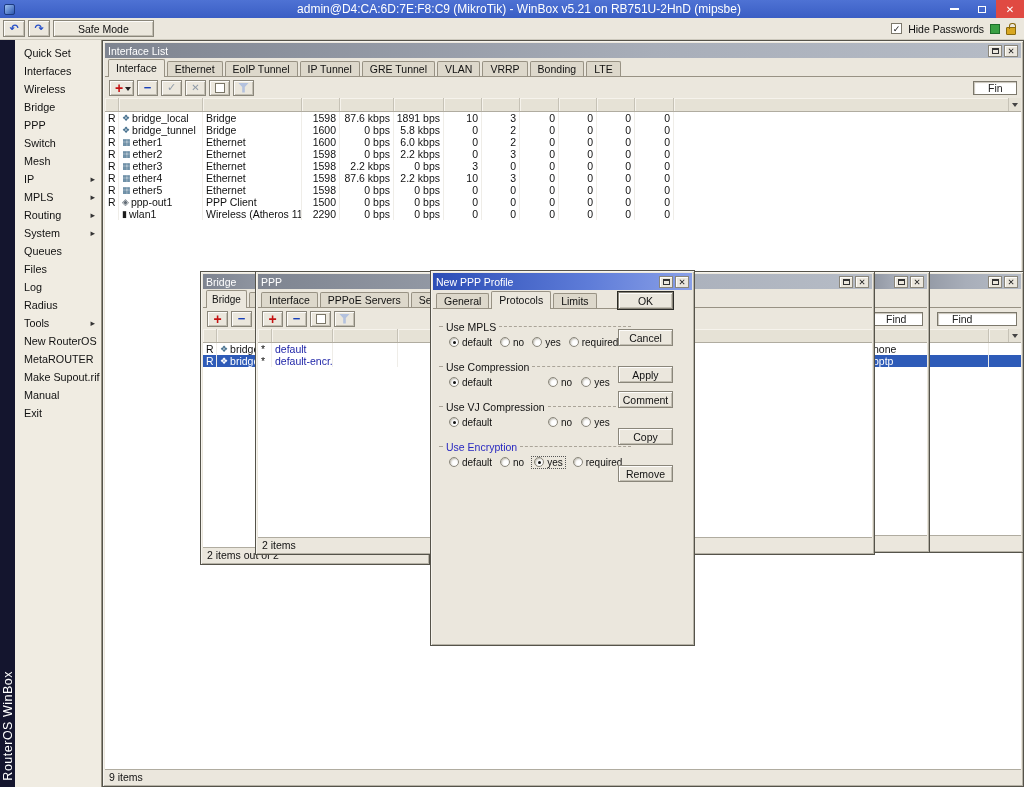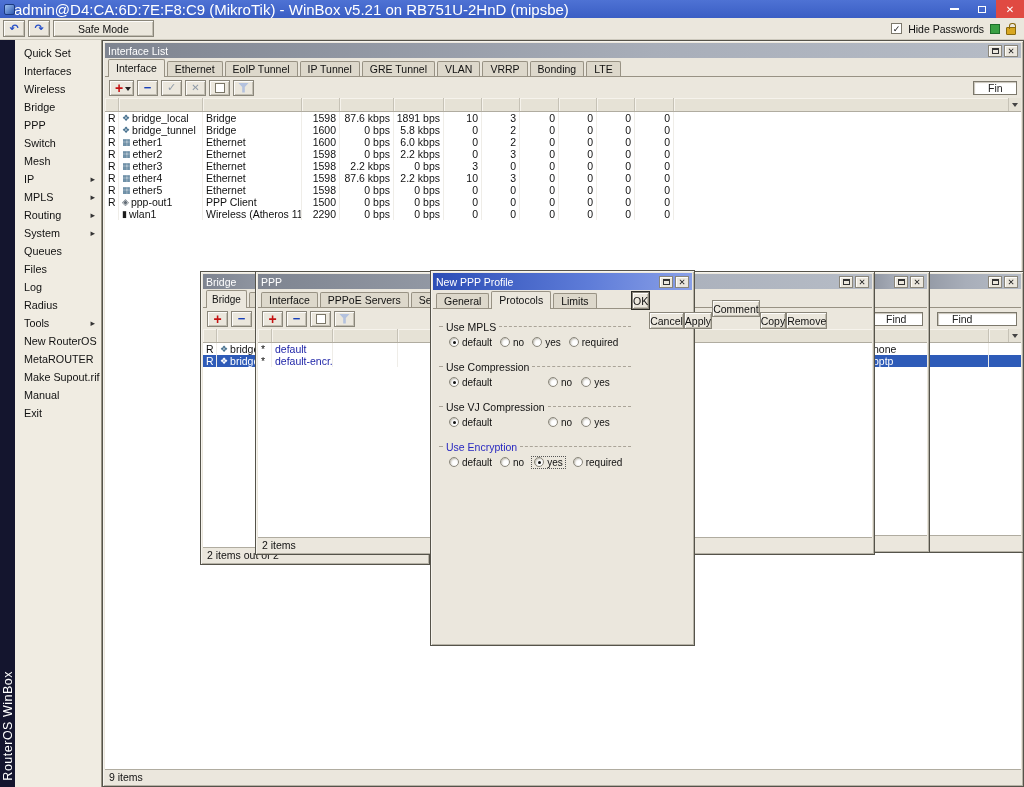--- a/index.html
+++ b/index.html
@@ -2,21 +2,21 @@
 <html><head>
 <meta charset="utf-8">
 <style>
 *{box-sizing:border-box;margin:0;padding:0}
 html,body{width:1024px;height:787px;overflow:hidden}
 body{font-family:"Liberation Sans","DejaVu Sans",sans-serif;font-size:11px;background:#ebe7dd;color:#111}
 .app{width:1024px;height:787px;display:flex;flex-direction:column}
 
 .titlebar{height:18px;background:linear-gradient(180deg,#4e72d4,#3a5ec4);position:relative;display:flex;align-items:center;flex:none}
 .appicon{width:11px;height:11px;margin-left:4px;border-radius:2px;background:linear-gradient(135deg,#9ec2f0,#2c56b0);border:1px solid #1c3a80;z-index:2}
-.apptitle{position:absolute;left:14px;right:0;text-align:left;color:#fff;font-size:15px;white-space:nowrap}
+.apptitle{position:absolute;left:14px;right:0;text-align:center;color:#fff;font-size:12px;white-space:nowrap}
 .winbtns{margin-left:auto;display:flex;height:100%;z-index:2}
 .wb{width:28px;height:100%;display:flex;align-items:center;justify-content:center}
 .wb .bar{width:9px;height:2px;background:#fff}
 .wb .box{width:8px;height:7px;border:1px solid #fff}
 .wb.close{background:#e04a42;color:#fff;font-size:10px}
 
 .topbar{height:22px;background:#ebe7dd;border-bottom:1px solid #cdc9bd;display:flex;align-items:center;gap:3px;padding:0 3px;flex:none}
 .tbbtn{height:17px;border:1px solid #8a867a;background:#ebe7dd;box-shadow:inset 1px 1px 0 #fdfcfa,inset -1px -1px 0 #c2beb2;display:flex;align-items:center;justify-content:center;font-size:11px}
 .ub{width:22px;color:#2a52c8;font-weight:bold}
 .safemode{padding:0 24px;font-size:10.5px}
@@ -130,21 +130,21 @@
 .gline{flex:1;border-top:1px dashed #aaa498;height:0}
 .mod{color:#2828c0}
 .opts{display:flex;align-items:center;margin-top:2px;height:14px;padding-left:10px;font-size:10px}
 .radio{display:flex;align-items:center;gap:3px;white-space:nowrap}
 .rb{width:10px;height:10px;border-radius:50%;background:#fff;border:1px solid #8a867a;box-shadow:inset 1px 1px 2px #bcb8ac;flex:none;position:relative}
 .radio.checked .rb::after{content:"";position:absolute;left:2.5px;top:2.5px;width:3.5px;height:3.5px;background:#111;border-radius:50%}
 .radio.focusbox{outline:1px dotted #555;padding:0 2px}
 .g4 .radio+.radio{margin-left:8px}
 .g3 .radio:nth-child(2){margin-left:56px}
 .g3 .radio:nth-child(3){margin-left:9px}
-.dbtns{position:absolute;right:5px;top:2px;width:55px;display:flex;flex-direction:row}
+.dbtns{position:absolute;right:19px;top:2px;width:55px;display:flex;flex-direction:column}
 .dbtn{height:17px;margin-top:20px;border:1px solid #8a867a;background:#ebe7dd;box-shadow:inset 1px 1px 0 #fdfcfa,inset -1px -1px 0 #c2beb2;font-size:10.5px;display:flex;align-items:center;justify-content:center}
 .dbtn.first{margin-top:0}
 .dbtn.default{box-shadow:0 0 0 1px #2a2a26,inset 1px 1px 0 #fdfcfa,inset -1px -1px 0 #c2beb2}
 .dbtn.gap{margin-top:8px}
 </style>
 </head>
 <body>
 
 <div class="app">
 

